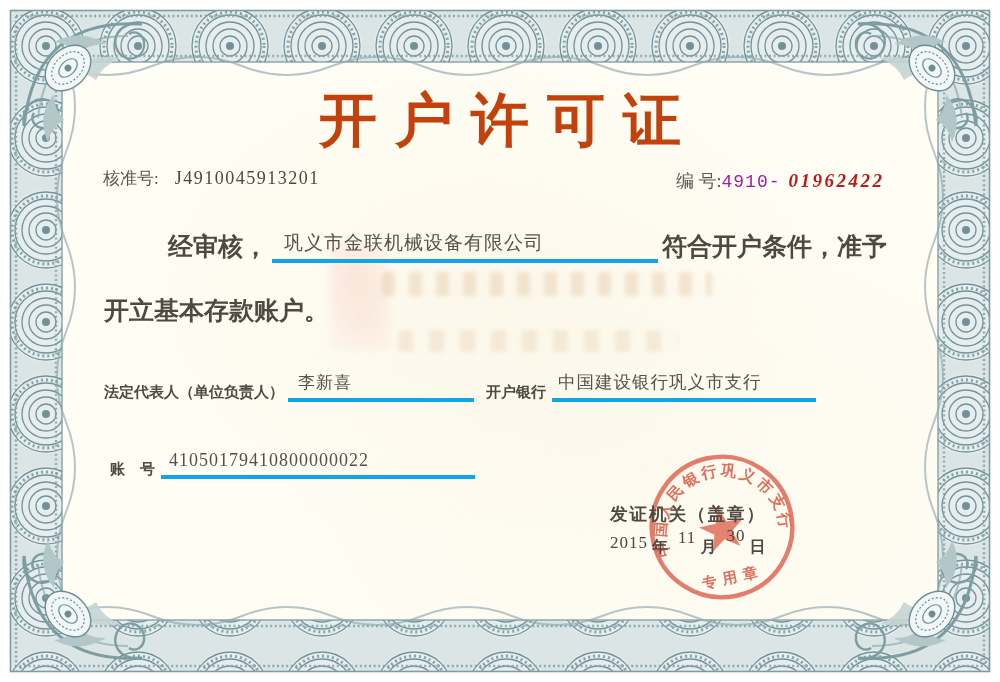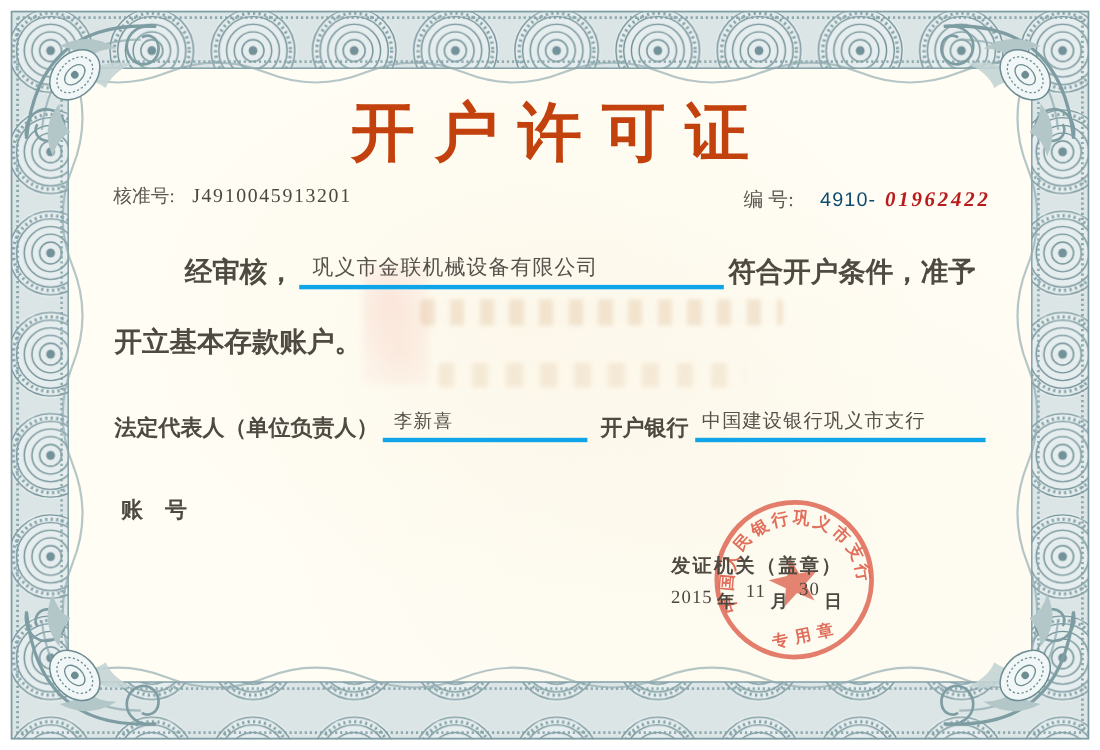--- a/index.html
+++ b/index.html
@@ -38,31 +38,31 @@
   .title{
     left:0;top:82px;width:1000px;text-align:center;
     font-size:58px;font-weight:700;letter-spacing:18px;padding-left:18px;box-sizing:border-box;
     color:#c2410c;font-family:"Liberation Serif", serif;
   }
   .label-gray{font-family:Liberation Serif, serif;color:#5b564e;}
   .num-serif{font-family:"Liberation Serif", serif;color:#4c4841;}
   .approval{left:103px;top:167px;font-size:17px;}
   .approval .val{margin-left:16px;font-size:18px;letter-spacing:1.5px;}
   .serial{left:676px;top:169px;font-size:18px;}
-  .serial .prefix{margin-left:24px;letter-spacing:1px;color:#0c4a6e;font-family:Liberation Sans, sans-serif;}
+  .serial .prefix{margin-left:0;letter-spacing:1px;color:#a21caf;font-family:Liberation Mono, monospace;}
   .serial .rednum{margin-left:8px;font-size:19px;letter-spacing:2.5px;font-weight:600;}
   .row{display:flex;align-items:flex-end;}
   .row-1{left:168px;top:230px;}
   .big-sans{font-family:"Liberation Sans", sans-serif;font-weight:600;font-size:25px;color:#4e4941;}
   .u-line{border-bottom:4px solid #0ea5e9;display:inline-block;}
   .fill-val{font-size:19px;color:#56514a;letter-spacing:1px;}
   .u-company{width:374px;padding:0 0 3px 12px;margin:0 4px;}
   .row-2{left:104px;top:294px;}
   .row-3{left:104px;top:370px;}
-  .mid-sans{font-family:"Liberation Sans", sans-serif;font-weight:600;font-size:20px;color:#4e4941;}
+  .mid-sans{font-family:"Liberation Sans", sans-serif;font-weight:600;font-size:15px;color:#4e4941;}
   .u-legal{width:176px;padding:0 0 4px 10px;margin-left:4px;}
   .u-legal .fill-val{font-size:17px;}
   .bank-label{margin-left:12px;}
   .u-bank{width:258px;padding:0 0 4px 6px;margin-left:6px;}
   .u-bank .fill-val{font-size:17.5px;}
   .row-4{left:110px;top:450px;}
   .acct-label{white-space:pre;}
   .u-acct{width:306px;padding:0 0 4px 8px;margin-left:6px;}
   .u-acct .fill-val{font-size:18px;letter-spacing:1px;}
   .issuer{left:610px;top:502px;z-index:6;}
@@ -173,20 +173,21 @@
 
 <div class="txt row row-3">
   <span class="mid-sans">法定代表人（单位负责人）</span>
   <span class="u-line u-legal"><span class="fill-val">李新喜</span></span>
   <span class="mid-sans bank-label">开户银行</span>
   <span class="u-line u-bank"><span class="fill-val">中国建设银行巩义市支行</span></span>
 </div>
 
 <div class="txt row row-4">
   <span class="mid-sans acct-label">账　号</span>
+  <span class="u-line u-acct"><span class="fill-val num-serif">41050179410800000022</span></span>
 </div>
 
 <div class="txt issuer">
   <div class="issuer-label">发证机关（盖章）</div>
   <div class="issue-date">
     <span class="n n-year">2015</span><span class="c">年</span><span class="n n-month">11</span><span class="c">月</span><span class="n n-day">30</span><span class="c">日</span>
   </div>
 </div>
 
 </body></html>

